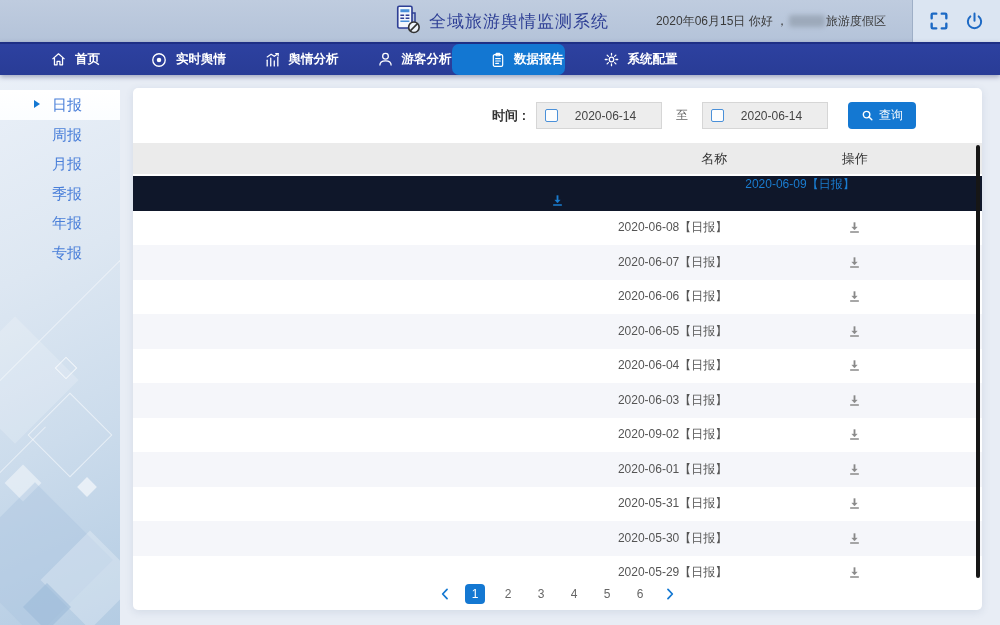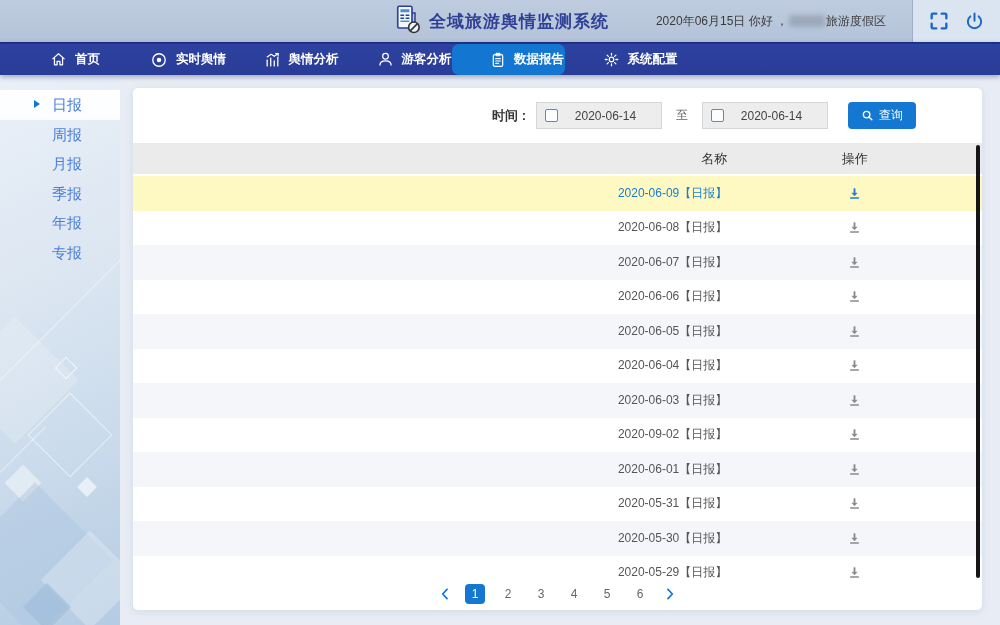--- a/index.html
+++ b/index.html
@@ -3,21 +3,21 @@
 <meta charset="utf-8">
 <style>
   * { margin:0; padding:0; box-sizing:border-box; }
   html,body { width:1000px; height:625px; overflow:hidden;
     font-family:"Liberation Sans","DejaVu Sans",sans-serif; }
 
   
   .topbar { position:relative; height:42px; background:linear-gradient(180deg,#bfccdf,#b4c3d9);
     display:flex; align-items:center; justify-content:center; }
   .brand { display:flex; align-items:center; gap:8px; }
-  .brand-title { font-size:17px; font-weight:bold; color:#2e3f95; letter-spacing:1px; }
+  .brand-title { font-size:17px; font-weight:normal; color:#2e3f95; letter-spacing:1px; }
   .top-right { position:absolute; right:0; top:0; height:100%; display:flex; align-items:center; }
   .greeting { font-size:12px; color:#3a3a3a; margin-right:26px; display:flex; align-items:center; }
   .redacted { display:inline-block; width:36px; height:12px; margin:0 1px; border-radius:2px;
     background:#8d99a8; filter:blur(2.5px); opacity:.65; }
   .sys-icons { height:100%; width:88px; background:#dbe5f2; border-left:1px solid #9eafc7;
     display:flex; align-items:center; justify-content:space-evenly; }
   .sys-icons svg { cursor:pointer; }
 
   
   .navbar { height:33px; background:linear-gradient(180deg,#2d41a0,#293c96);
@@ -61,21 +61,21 @@
   
   .thead { height:33px; background:#ebebeb; border-bottom:2px solid #fff; display:flex;
     align-items:center; }
   .col-name { width:70%; text-align:right; }
   .col-op { width:30%; text-align:center; }
   .thead .col-name, .thead .col-op { font-size:13px; color:#333; }
   .tbody { height:402px; overflow:hidden; }
   .trow { height:34.5px; display:flex; align-items:center; font-size:12px; color:#555;
     cursor:pointer; }
   .trow:nth-child(odd) { background:#f5f6fa; }
-  .trow.hl { background:#fef9c3; color:#1a7dd0; }
+  .trow.hl { background:#0f172a; color:#1a7dd0;flex-direction:column; }
   .dl-btn { display:inline-flex; color:#8a8a8a; cursor:pointer; vertical-align:middle; }
   .trow.hl .dl-btn { color:#1a7dd0; }
 
   
   .pager { height:32px; display:flex; align-items:center; justify-content:center; gap:13px; }
   .page { min-width:20px; height:20px; line-height:20px; text-align:center; font-size:12px;
     color:#666; border-radius:4px; cursor:pointer; padding:0 3px; }
   .page.active { background:#1478d2; color:#fff; }
   .pg-arrow { display:flex; align-items:center; cursor:pointer; }
 

